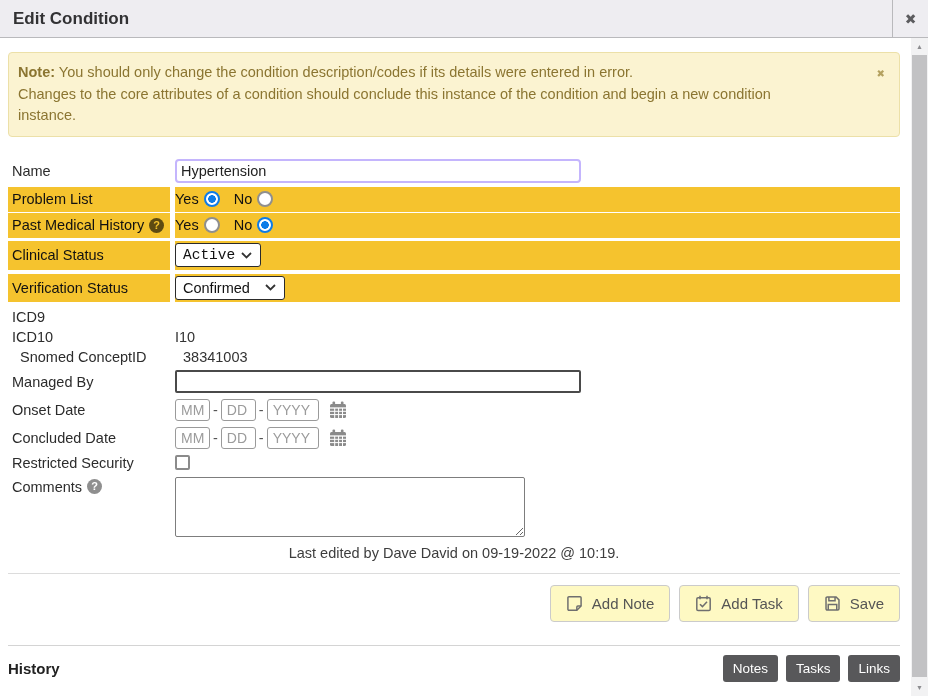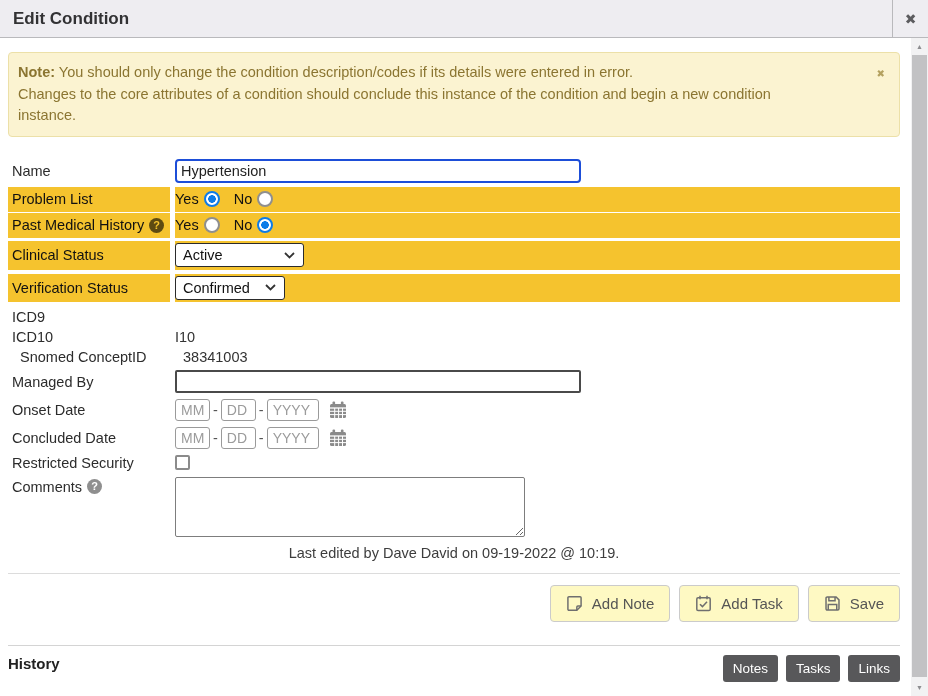--- a/index.html
+++ b/index.html
@@ -51,37 +51,37 @@
   .row-icd9 { height:20px; }
   .row-icd10{ height:20px; }
   .row-sno  { height:21px; margin-bottom:2px;margin-left:8px; }
   .row-mb   { height:24px; margin-bottom:3px; }
   .row-onset{ height:26px; margin-bottom:2px; }
   .row-conc { height:26px; margin-bottom:2px; }
   .row-rs   { height:20px; margin-bottom:3px; }
   .row-com  { min-height:62px; align-items:flex-start; }
   .row-com .lab { align-items:flex-start; padding-top:3px; }
 
-  .txt-input { width:406px; height:24px; border:2px solid #1d4ed8; border-radius:4px;
+  .txt-input { width:406px; height:24px; border:2px solid #c4b5fd; border-radius:4px;
     padding:0 4px; font-size:14.5px; color:#222; font-family:inherit; outline:none; }
   .txt-input.mb { height:23px; border:2px solid #4a4a4a; border-radius:2px; }
 
   
   .opt-label { margin-right:5px; }
   .opt-label.second { margin-left:14px; }
   .radio { width:16px; height:16px; border-radius:50%; border:2px solid #8f8f8f;
     background:#fff; cursor:pointer; flex:none; }
   .radio.on { border:2px solid var(--radio-selected,#0d7ce8);
     background:radial-gradient(circle, var(--radio-selected,#0d7ce8) 0 3.6px, #fff 4px); }
 
   
   .sel { display:inline-flex; align-items:center; justify-content:space-between;
     background:#fff; border:1px solid #2b2b2b; border-radius:3px; height:24px;
     padding:0 8px 0 7px; font-size:14.5px; color:#111; cursor:pointer; }
-  .sel.w-active { width:129px; } .sel.w-conf { width:110px; }
+  .sel.w-active { width:86px;font-family:Liberation Mono, monospace; } .sel.w-conf { width:110px; }
 
   
   .din { height:22px; border:1px solid #9a9a9a; border-radius:3px; padding:0 0 0 5px;
     font-size:14px; color:#333; font-family:inherit; outline:none; }
   .din::placeholder { color:#9b9b9b; opacity:1; }
   .din.w-mm,.din.w-dd { width:35px; } .din.w-yy { width:52px; }
   .dsep { margin:0 3px; color:#555; }
   .cal { margin-left:9px; cursor:pointer; display:flex; }
 
   
@@ -103,21 +103,21 @@
   .hr { border-top:1px solid #dcdcdc; margin-top:12px; }
   .hr2 { border-top:1px solid #d4d4d4; margin-top:23px; }
 
   
   .actions { display:flex; justify-content:flex-end; gap:9px; margin-top:11px; }
   .btn { display:inline-flex; align-items:center; gap:9px; background:#fef9c3;
     border:1px solid #cbcbcb; border-radius:4px; height:37px; padding:0 15px;
     font-size:15px; color:#555; cursor:pointer; }
 
   
-  .history { display:flex; justify-content:space-between; padding-top:9px; }
+  .history { display:flex; align-items:center; justify-content:space-between; padding-top:9px; }
   .h-title { font-size:15px; font-weight:bold; color:#222; }
   .dark-btns { display:flex; gap:8px; }
   .dbtn { background:var(--button-dark,#58585a); color:#fff; font-size:13.5px;
     border-radius:3px; height:27px; padding:0 10px; display:inline-flex;
     align-items:center; cursor:pointer; border:none; font-family:inherit; }
 </style>
 </head>
 <body>
 
 <div class="hdr">

